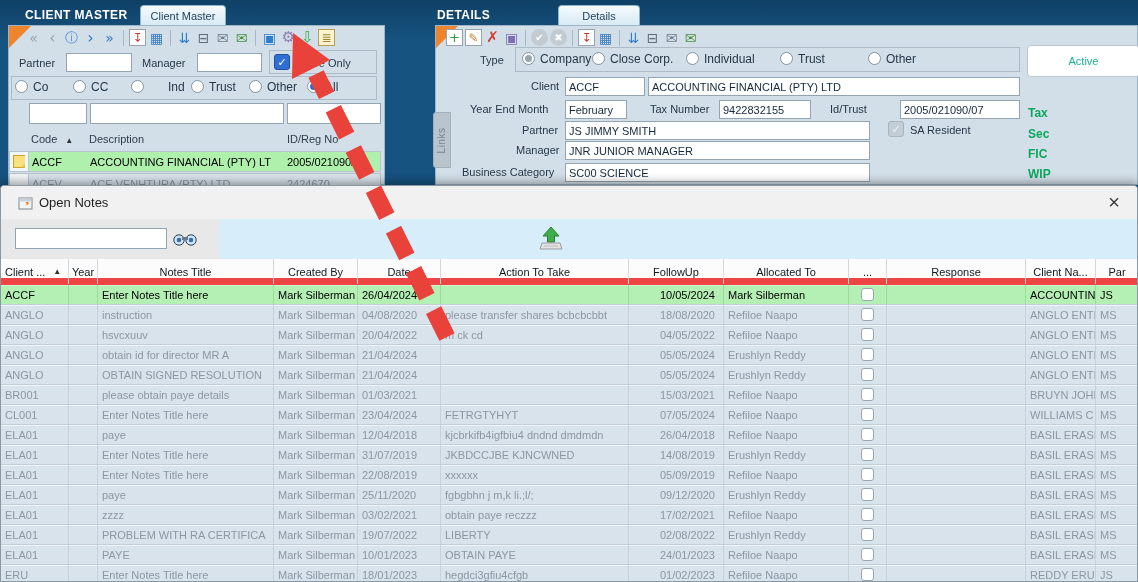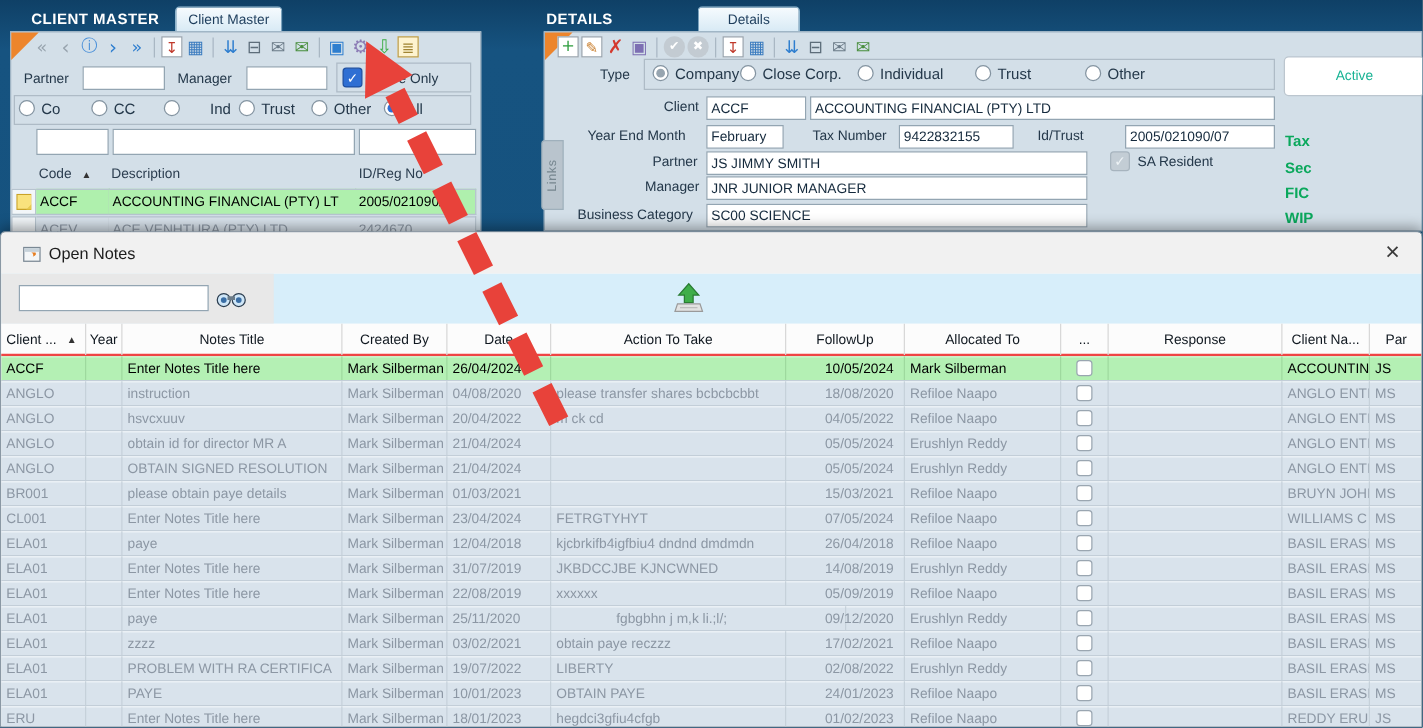--- a/index.html
+++ b/index.html
@@ -45,21 +45,21 @@
   
   .dialog{position:absolute;left:0;top:185px;width:1138px;height:397px;background:#fff;
     border:1px solid #8a98a4;border-radius:4px 4px 0 0;box-shadow:0 -3px 10px rgba(0,0,0,.35);box-sizing:border-box;}
   .dlg-title{position:absolute;left:0;top:0;right:0;height:33px;background:#f1f1f1;border-radius:4px 4px 0 0;
     display:flex;align-items:center;}
   .dlg-title .txt{font-size:13px;color:#1d1d1d;margin-left:10px;}
   .dlg-close{position:absolute;right:10px;top:3px;width:26px;height:26px;font-size:20px;color:#3a3a3a;
     display:flex;align-items:center;justify-content:center;cursor:default;}
   .dlg-toolbar{position:absolute;left:0;top:33px;right:0;height:40px;background:#d7eefa;}
   .search-sec{position:absolute;left:0;top:0;width:218px;height:40px;background:#e8e8e8;}
-  .nhdr{position:absolute;left:0;top:73px;right:0;height:26px;background:#fcfcfc;border-bottom:2px solid #ef4444;box-sizing:border-box;}
+  .nhdr{position:absolute;left:0;top:73px;right:0;height:26px;background:#fcfcfc;border-bottom:7px solid #ef4444;box-sizing:border-box;}
   .nh{position:absolute;top:0;height:25px;font-size:11px;color:#101820;display:flex;align-items:center;
     justify-content:center;border-right:1px solid #d8d8d8;box-sizing:border-box;white-space:nowrap;overflow:hidden;}
   .nh.left{justify-content:flex-start;padding-left:4px;}
   .sortmark{font-size:8px;margin-left:8px;color:#333;}
   .nrows{position:absolute;left:0;top:99px;right:0;bottom:0;overflow:hidden;}
   .nrow{position:relative;height:19px;background:#d9e3ec;border-bottom:1px solid #c3ced8;box-shadow:inset 0 1px 0 #eef3f8;}
   .nrow.sel{background:#b4f0b4;box-shadow:inset 0 1px 0 #d2f7d2;}
   .ncell{position:absolute;top:0;height:100%;font-size:11px;color:#8c97a4;display:flex;align-items:center;
     padding:0 4px;box-sizing:border-box;border-right:1px solid #c6d1da;white-space:nowrap;overflow:hidden;}
   .nrow.sel .ncell{color:#000;border-right-color:#9ed99e;}
@@ -436,21 +436,21 @@
           <div class="ncell" style="left: 886px; width: 139px;"></div>
           <div class="ncell" style="left: 1025px; width: 70px;">BASIL ERASI</div>
           <div class="ncell" style="left: 1095px; width: 43px;">MS</div>
         </div>
         <div class="nrow">
           <div class="ncell" style="left: 0px; width: 68px;">ELA01</div>
           <div class="ncell c" style="left: 68px; width: 29px;"></div>
           <div class="ncell" style="left: 97px; width: 176px;">paye</div>
           <div class="ncell" style="left: 273px; width: 84px;">Mark Silberman</div>
           <div class="ncell" style="left: 357px; width: 83px;">25/11/2020</div>
-          <div class="ncell" style="left: 440px; width: 188px; margin-left: 48px;">fgbgbhn j m,k li.;l/;</div>
+          <div class="ncell" style="left: 440px; width: 188px;">fgbgbhn j m,k li.;l/;</div>
           <div class="ncell r" style="left: 628px; width: 95px;">09/12/2020</div>
           <div class="ncell" style="left: 723px; width: 125px;">Erushlyn Reddy</div>
           <div class="ncell c" style="left: 848px; width: 38px;">
             <span class="rowcb"></span>
           </div>
           <div class="ncell" style="left: 886px; width: 139px;"></div>
           <div class="ncell" style="left: 1025px; width: 70px;">BASIL ERASI</div>
           <div class="ncell" style="left: 1095px; width: 43px;">MS</div>
         </div>
         <div class="nrow">

